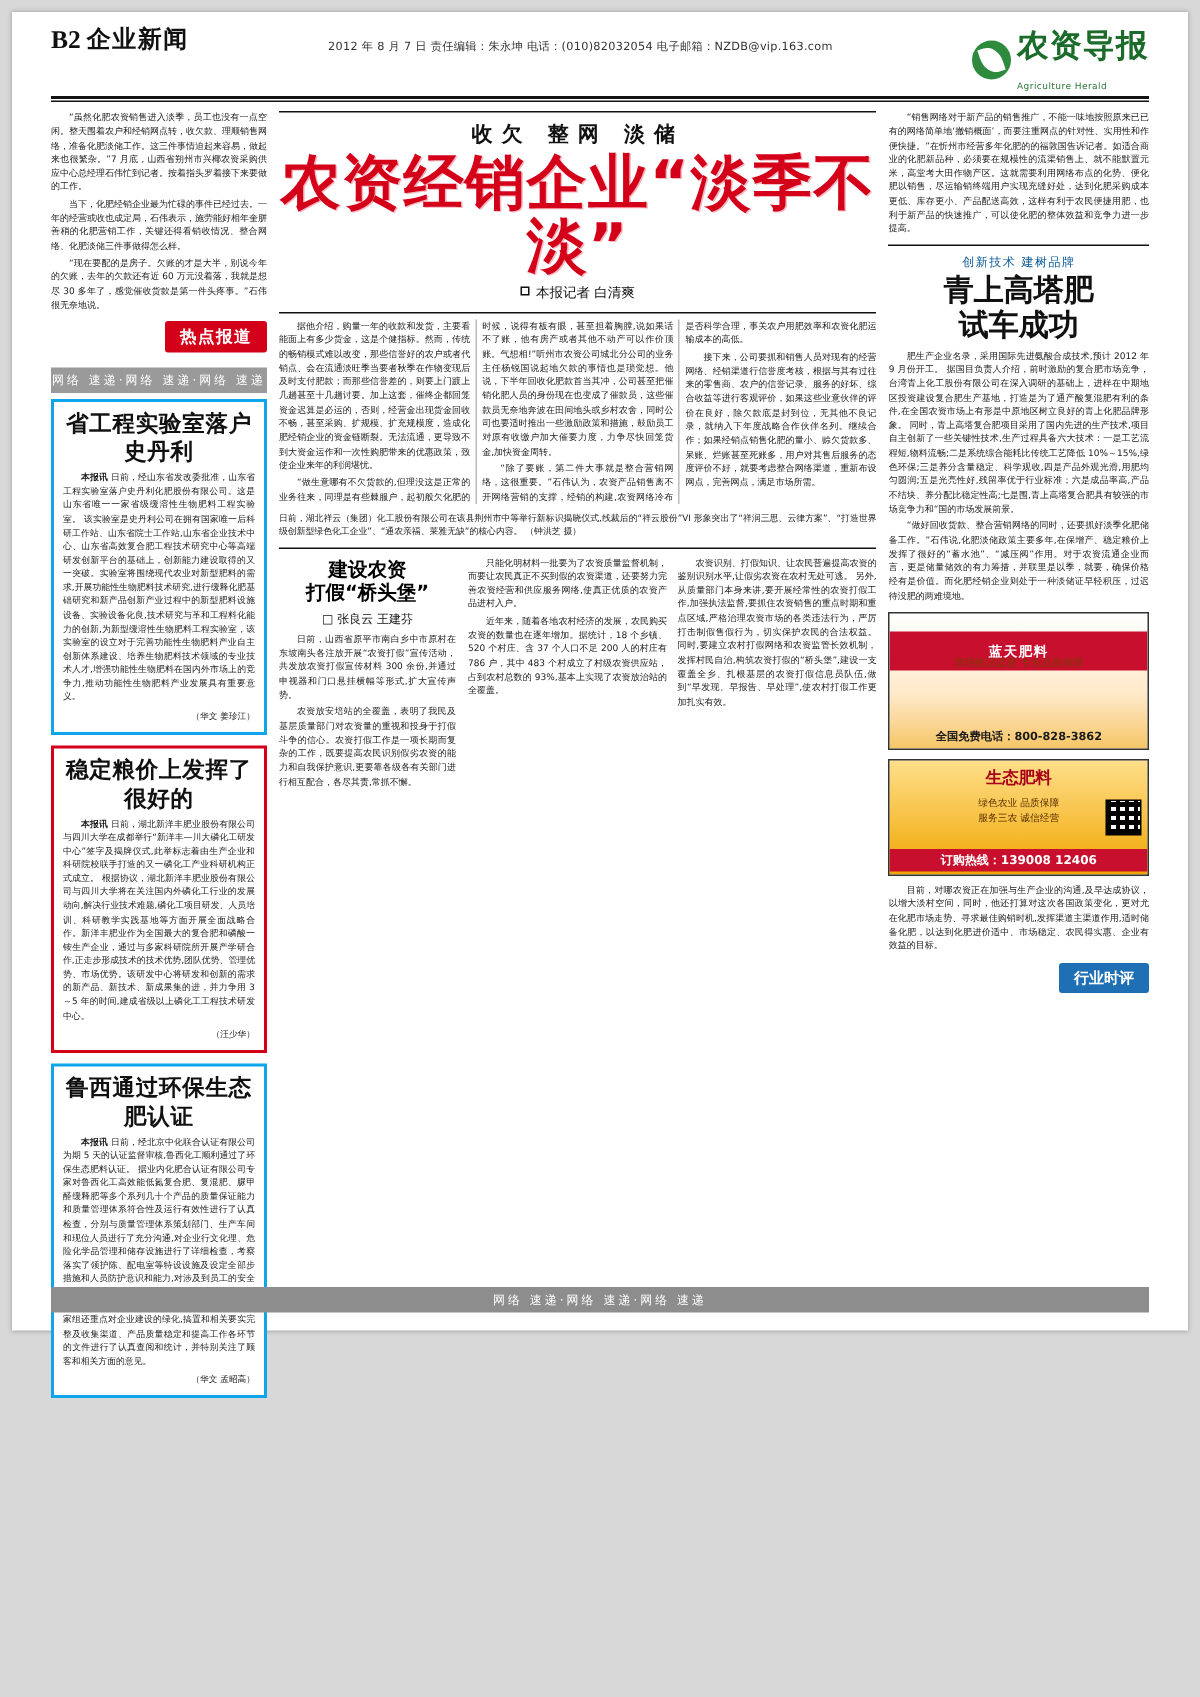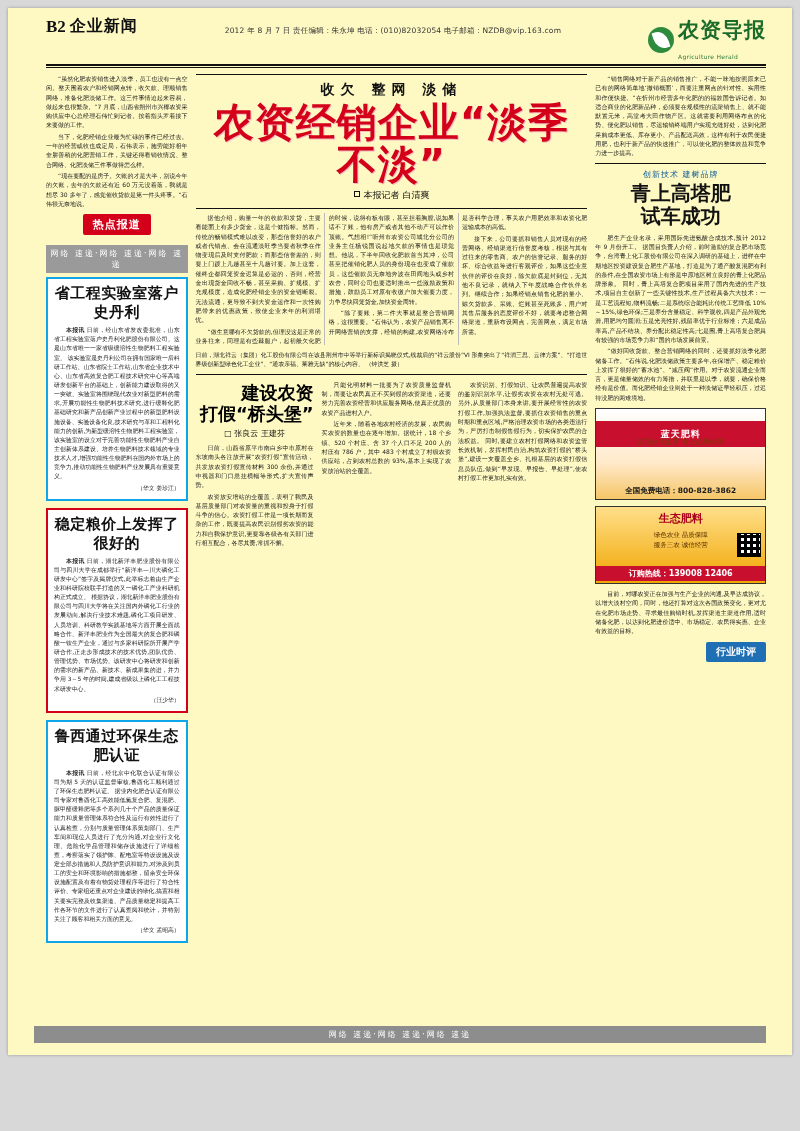--- a/index.html
+++ b/index.html
@@ -5,24 +5,23 @@
   * { box-sizing: border-box; }
   html, body { margin:0; padding:0; }
   body {
     width: 800px; height: 1131px;
     background: #d8d8d8;
     font-family: "DejaVu Sans", sans-serif;
     overflow: hidden;
   }
   .page {
     position: absolute; left: 8px; top: 8px;
-    width: 784px; height: 1047px;
-    background: #fef9c3;
+    width: 784px; height: 879px;
+    background: #ffffff;
     box-shadow: 0 0 3px rgba(0,0,0,.3);
-    padding-left: 12px;
   }
 
   
   .masthead {
     position: relative;
     height: 56px;
     padding: 8px 26px 0 26px;
     display: flex;
     align-items: flex-start;
   }
@@ -313,21 +312,21 @@
     position:absolute; left:26px; right:26px; bottom:12px;
     background:#8d8d8d; color:#fff; text-align:center;
     font-size:8px; letter-spacing:2px; padding:3px 0;
   }
 
   .mini-sep { height:1px; background:#111; margin:5px 0; }
   .center-sub {
     text-align:center; font-size:8px; color:#111; margin:2px 0 4px 0;
   }
   .art-title-c {
-    font-size: 18px; font-weight:bold; text-align:right; line-height:1.2;
+    font-size: 13px; font-weight:bold; text-align:center; line-height:1.2;
     margin: 2px 0 3px 0;
   }
 </style>
 </head>
 <body>
 
 <div class="page">
 
   <div class="masthead">
     <div class="page-tag">
@@ -348,21 +347,21 @@
 
   <div class="body-wrap">
 
     <div class="col-left">
       <div class="txt">
         <p>“虽然化肥农资销售进入淡季，员工也没有一点空闲。整天围着农户和经销网点转，收欠款、理顺销售网络，准备化肥淡储工作。这三件事情迫起来容易，做起来也很繁杂。”7 月底，山西省朔州市兴椰农资采购供应中心总经理石伟忙到记者。按着指头罗着接下来要做的工作。</p>
         <p>当下，化肥经销企业最为忙碌的事件已经过去。一年的经营或收也成定局，石伟表示，施劳能好相年奎胼善稍的化肥营销工作，关键还得看销收情况、整合网络、化肥淡储三件事做得怎么样。</p>
         <p>“现在要配的是房子。欠账的才是大半，别说今年的欠账，去年的欠款还有近 60 万元没着落，我就是想尽 30 多年了，感觉催收货款是第一件头疼事。”石伟很无奈地说。</p>
       </div>
 
-      <div style="text-align:center;font-family:Liberation Serif, serif;">
+      <div style="text-align:right;font-family:Liberation Serif, serif;">
         <span class="hot-badge">热点报道</span>
       </div>
 
       <div class="ticker">网络 速递·网络 速递·网络 速递</div>
 
       <div class="news-card">
         <div class="news-title">省工程实验室落户史丹利</div>
         <div class="txt">
           <p><b class="lead">本报讯</b>
           <span>日前，经山东省发改委批准，山东省工程实验室落户史丹利化肥股份有限公司。这是山东省唯一一家省级缓溶性生物肥料工程实验室。

